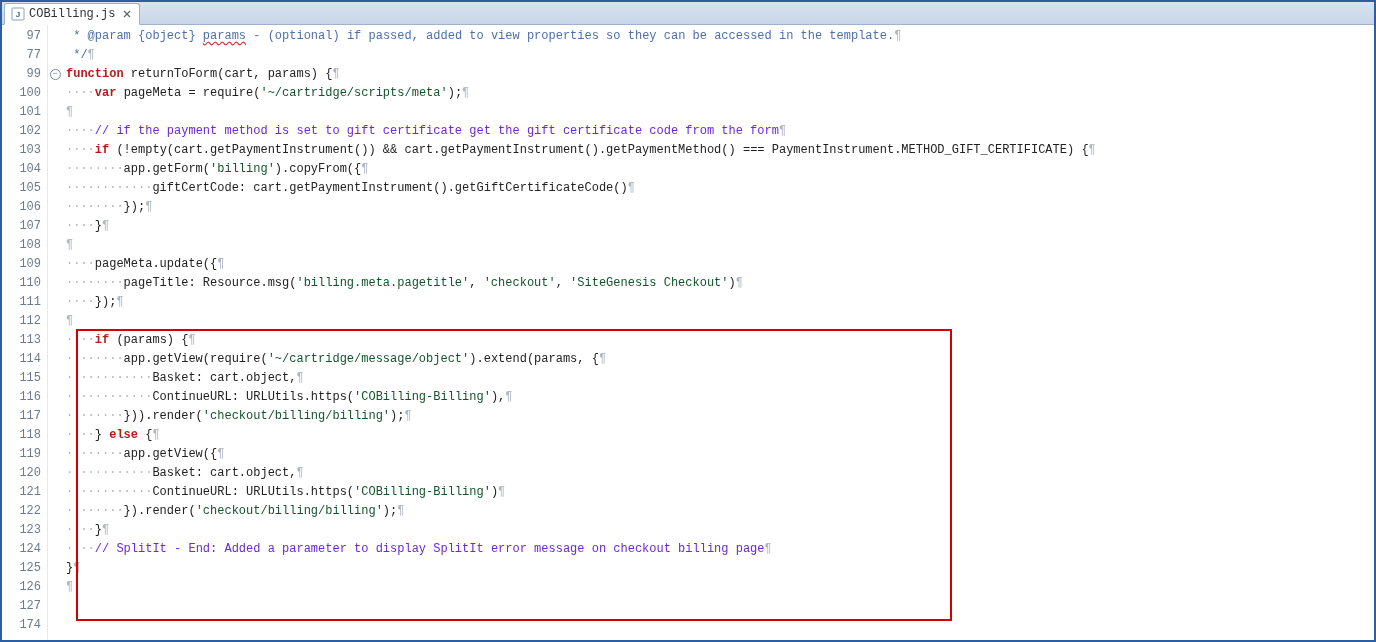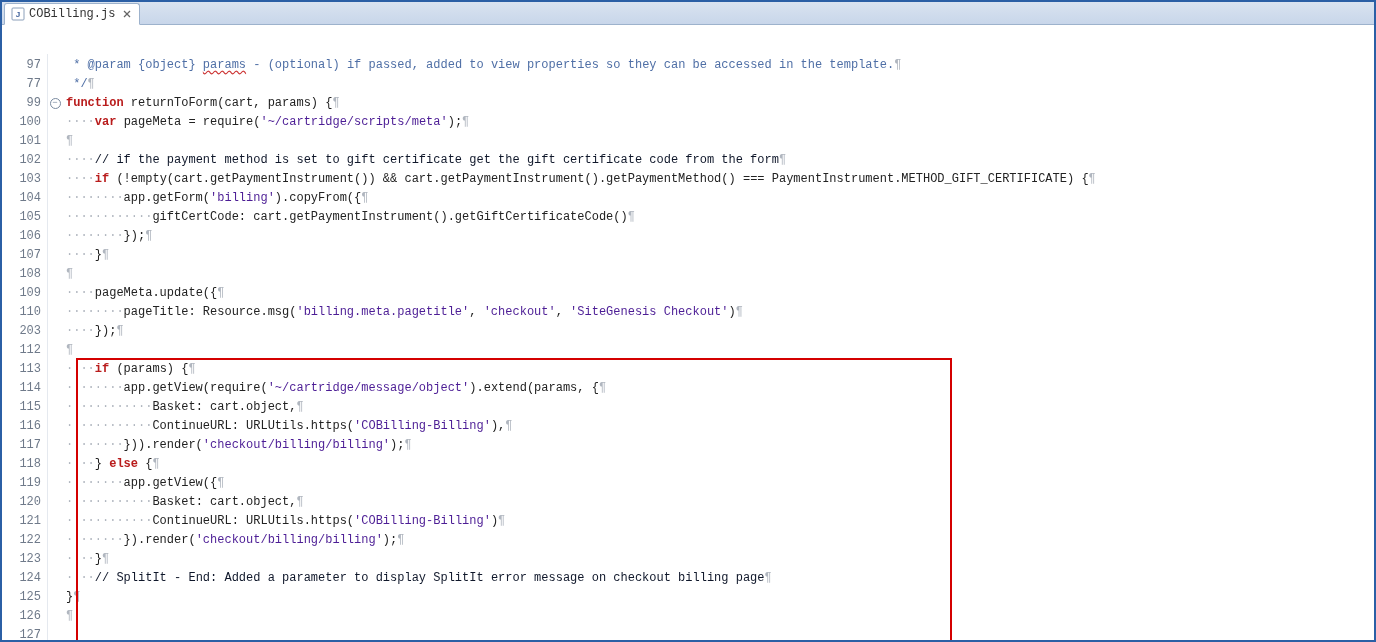--- a/index.html
+++ b/index.html
@@ -65,21 +65,20 @@
     color: #555;
     font-weight: bold;
     margin-left: 2px;
     cursor: pointer;
   }
   .code-area {
     flex: 1 1 auto;
     display: flex;
     overflow: hidden;
     position: relative;
-    margin-top: 29px;
   }
   .gutter {
     width: 46px;
     flex: 0 0 auto;
     background: #fff;
     border-right: 1px solid #e5e9ef;
     color: #6f7a8a;
     text-align: right;
     padding: 2px 6px 2px 2px;
     box-sizing: border-box;
@@ -124,23 +123,23 @@
     white-space: pre;
     position: relative;
   }
   .hl-box {
     position: absolute;
     border: 2px solid #d40000;
     pointer-events: none;
   }
   
   .c-dot { color: #b0b6bf; } 
-  .c-cm  { color: #0f172a; } 
+  .c-cm  { color: #6d28d9; } 
   .c-kw  { color: #b91c1c; font-weight: bold; } 
-  .c-st  { color: #4c1d95; }
+  .c-st  { color: #14532d; }
   .c-pl  { color: #b0b6bf; } 
   .c-misspell { text-decoration: underline wavy #c33; text-underline-offset: 2px; }
   .c-doc { color: #4f6fa6; }
 </style>
 </head>
 <body>
 
 <div class="editor-frame">
   <div class="tab-bar">
     <div class="tab">
@@ -169,21 +168,21 @@
         <div class="ln">101</div>
         <div class="ln">102</div>
         <div class="ln">103</div>
         <div class="ln">104</div>
         <div class="ln">105</div>
         <div class="ln">106</div>
         <div class="ln">107</div>
         <div class="ln">108</div>
         <div class="ln">109</div>
         <div class="ln">110</div>
-        <div class="ln">203</div>
+        <div class="ln">111</div>
         <div class="ln">112</div>
         <div class="ln">113</div>
         <div class="ln">114</div>
         <div class="ln">115</div>
         <div class="ln">116</div>
         <div class="ln">117</div>
         <div class="ln">118</div>
         <div class="ln">119</div>
         <div class="ln">120</div>
         <div class="ln">121</div>

